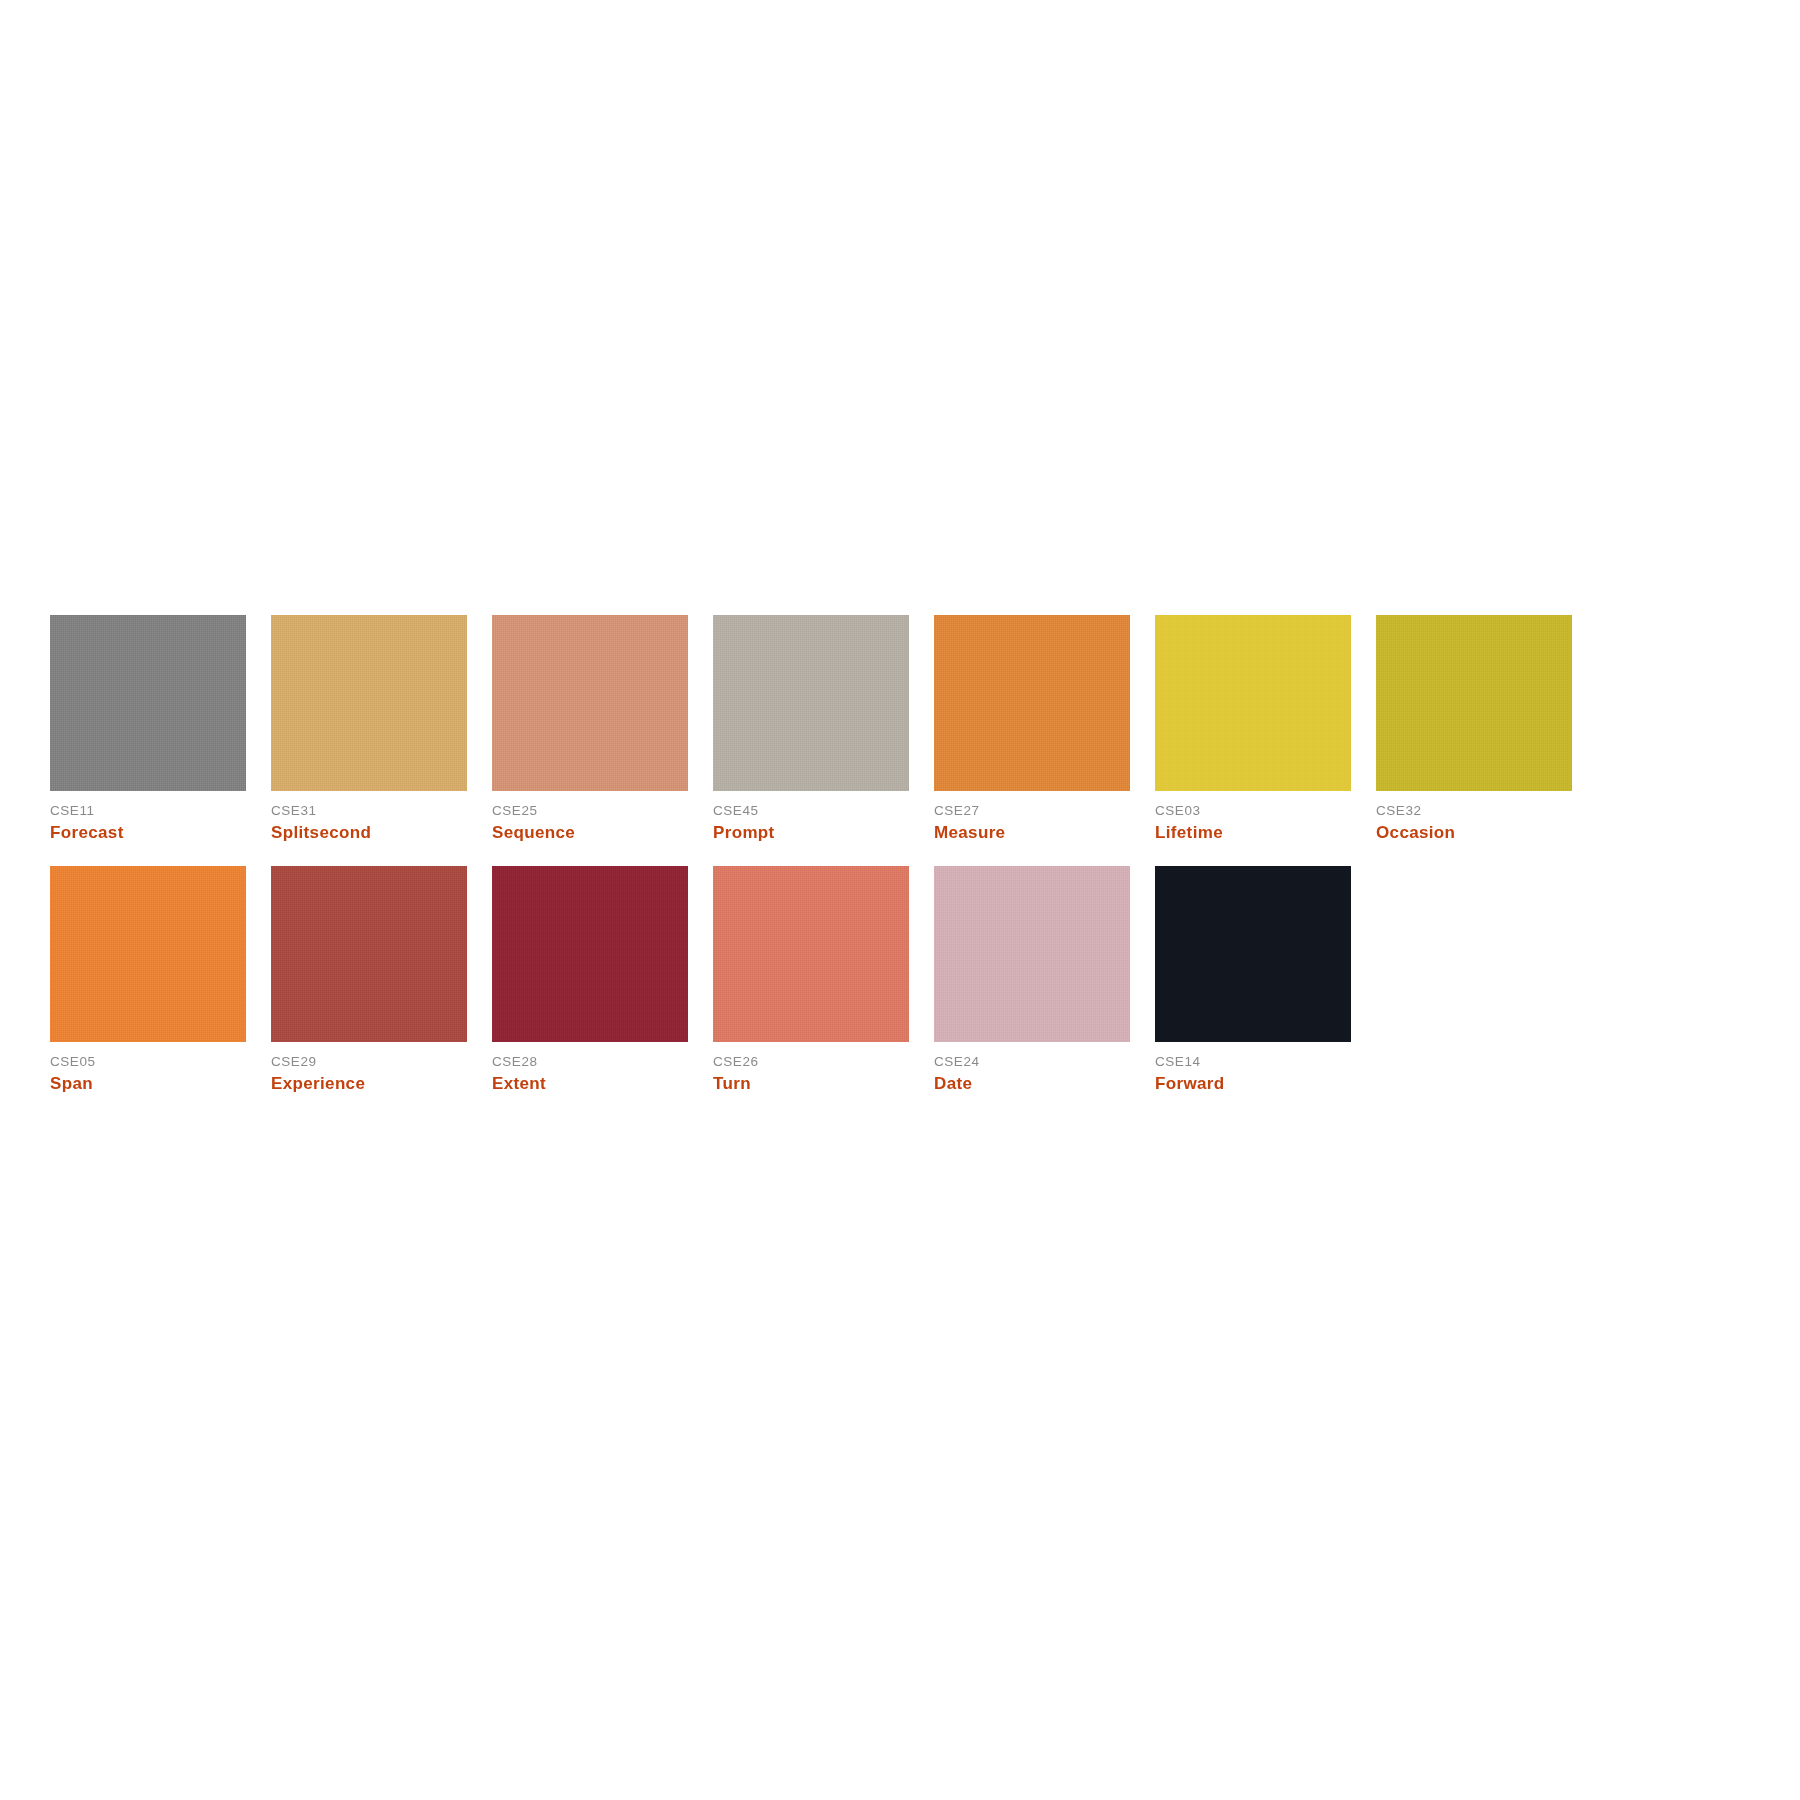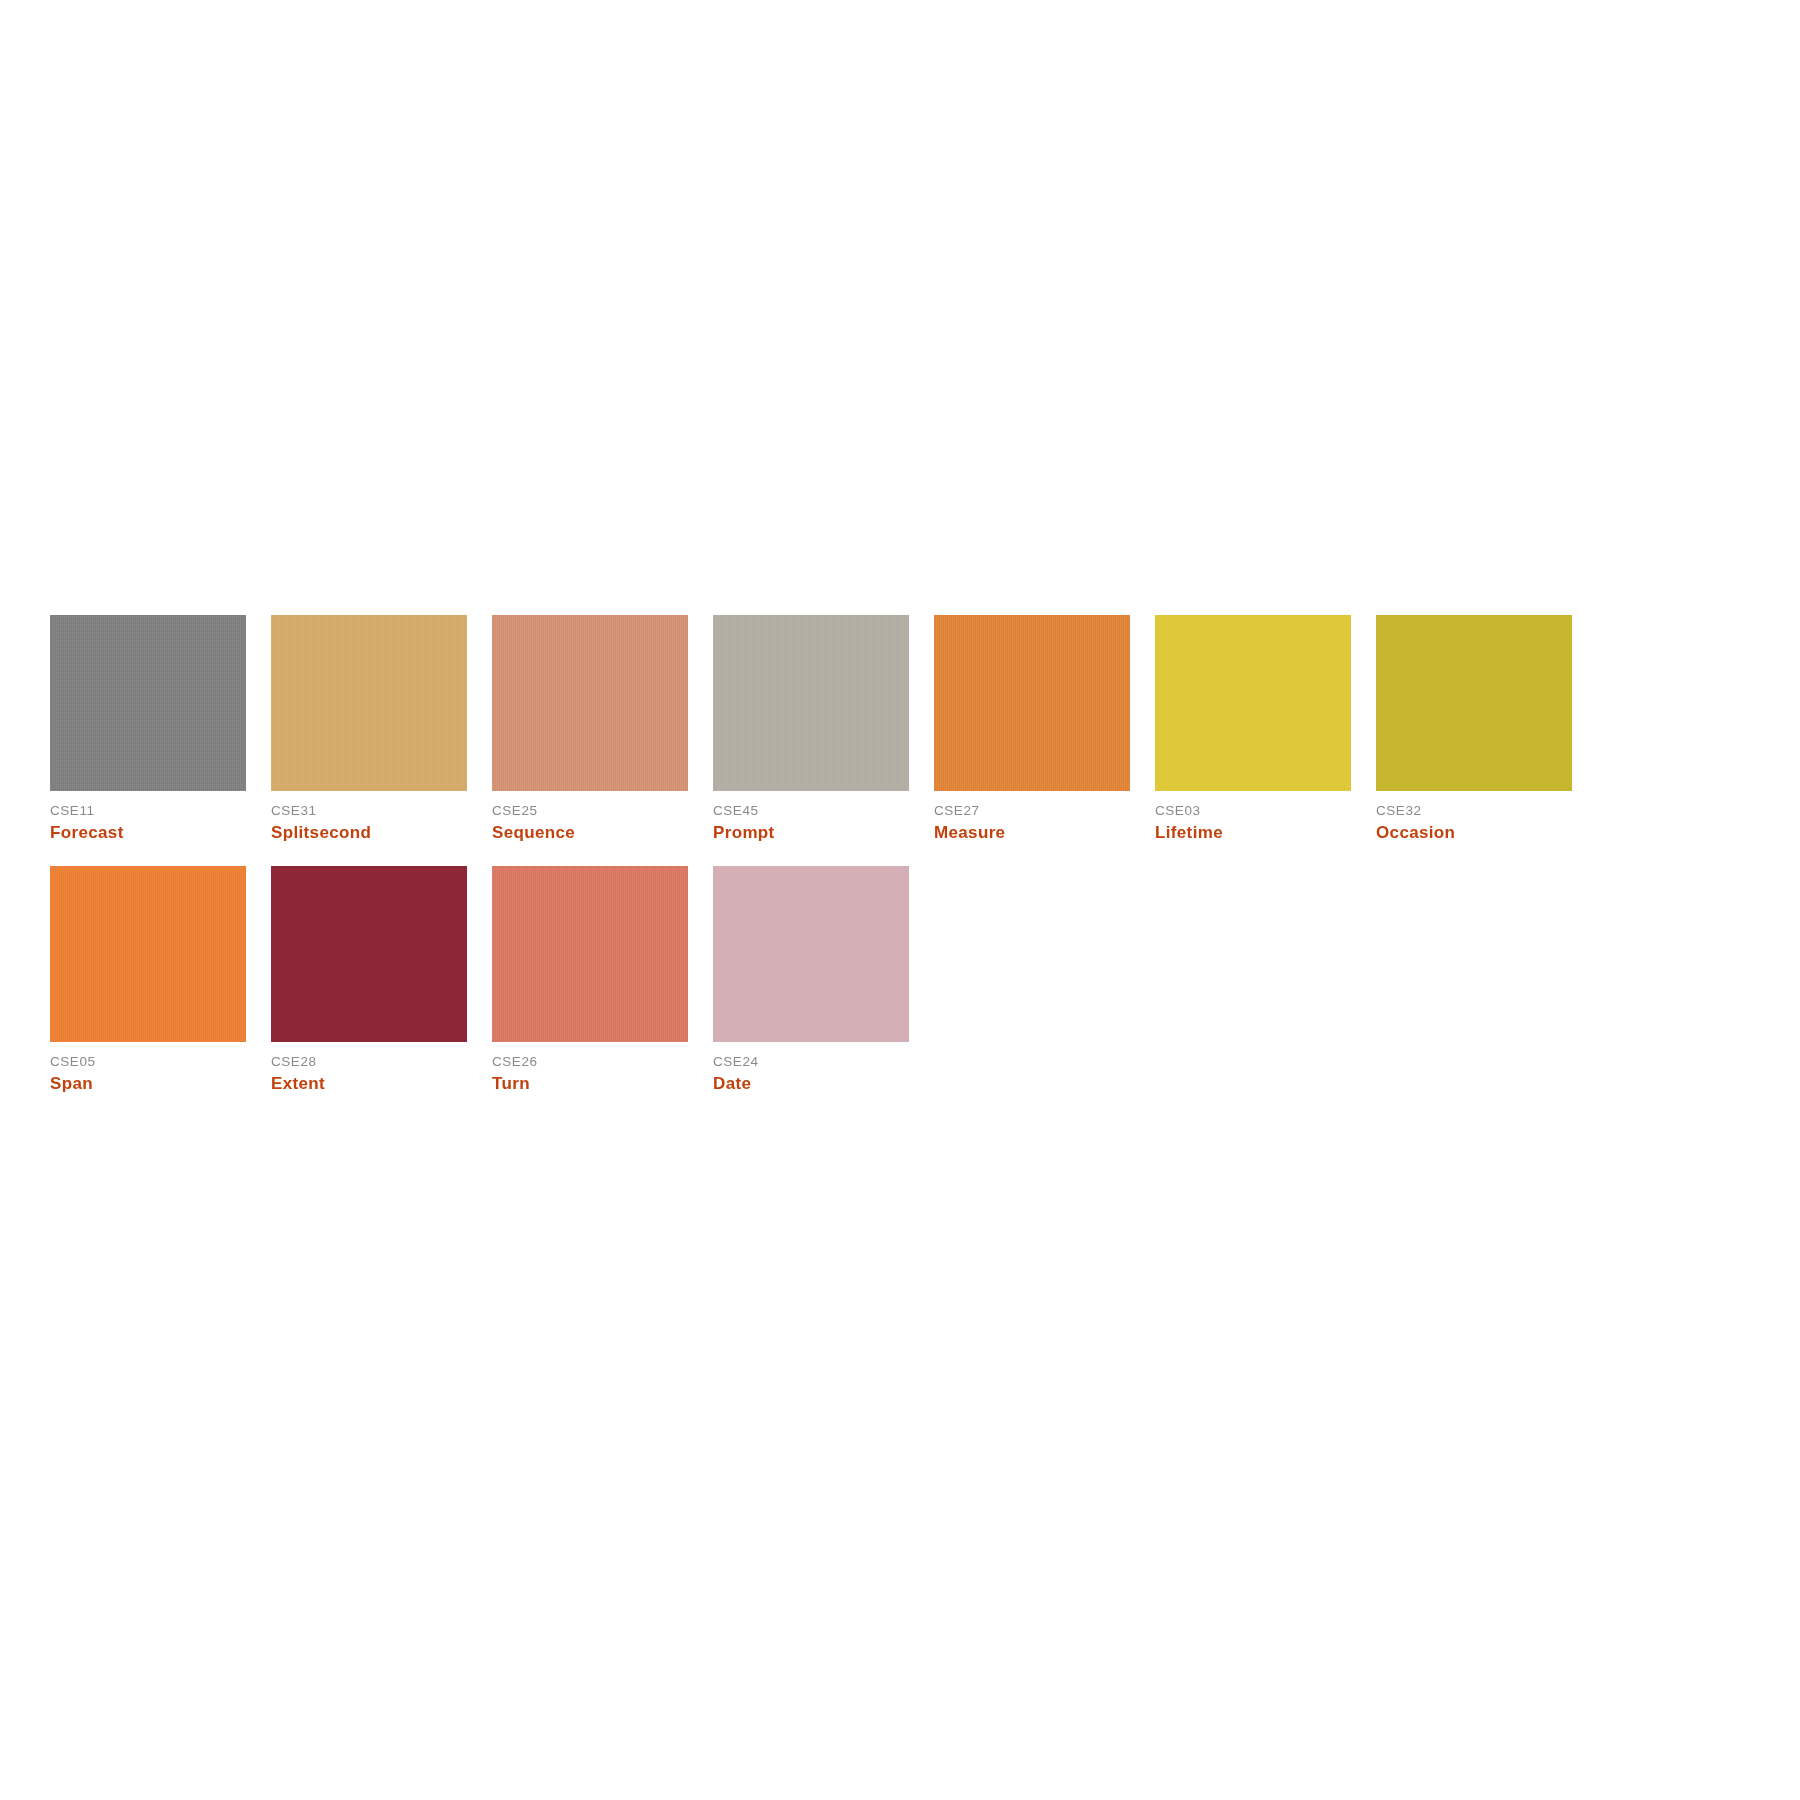--- a/index.html
+++ b/index.html
@@ -128,34 +128,48 @@
         </div>
       </div>
       <div class="swatch-cell">
         <div class="swatch-chip" style="background-color: rgb(236, 128, 52);"></div>
         <div class="swatch-meta">
           <div class="swatch-code">CSE05</div>
           <div class="swatch-name">Span</div>
         </div>
       </div>
       <div class="swatch-cell">
+        <div class="swatch-chip" style="background-color: rgb(169, 74, 64);"></div>
+        <div class="swatch-meta">
+          <div class="swatch-code">CSE29</div>
+          <div class="swatch-name">Experience</div>
+        </div>
+      </div>
+      <div class="swatch-cell">
         <div class="swatch-chip" style="background-color: rgb(140, 38, 54);"></div>
         <div class="swatch-meta">
           <div class="swatch-code">CSE28</div>
           <div class="swatch-name">Extent</div>
         </div>
       </div>
       <div class="swatch-cell">
         <div class="swatch-chip" style="background-color: rgb(217, 121, 100);"></div>
         <div class="swatch-meta">
           <div class="swatch-code">CSE26</div>
           <div class="swatch-name">Turn</div>
         </div>
       </div>
       <div class="swatch-cell">
         <div class="swatch-chip" style="background-color: rgb(212, 174, 180);"></div>
         <div class="swatch-meta">
           <div class="swatch-code">CSE24</div>
           <div class="swatch-name">Date</div>
         </div>
       </div>
+      <div class="swatch-cell">
+        <div class="swatch-chip" style="background-color: rgb(18, 22, 31);"></div>
+        <div class="swatch-meta">
+          <div class="swatch-code">CSE14</div>
+          <div class="swatch-name">Forward</div>
+        </div>
+      </div>
     </div>
 </div>
 
 </body></html>

